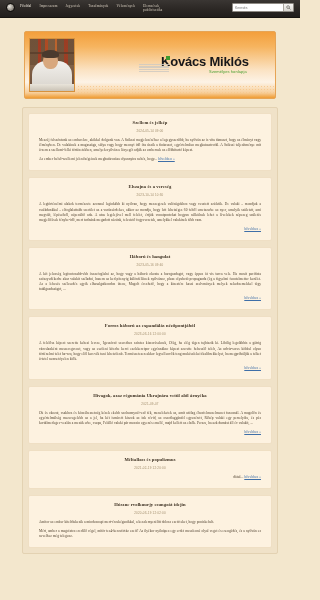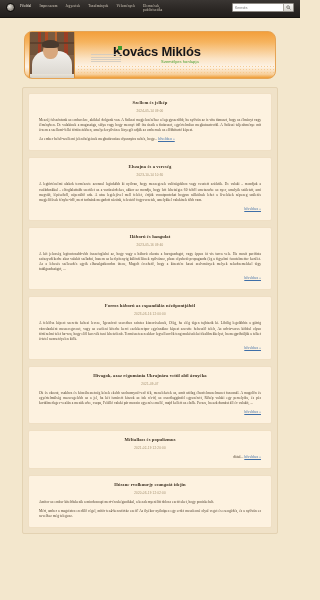--- a/index.html
+++ b/index.html
@@ -81,29 +81,30 @@
   
   .page {
     padding: 6px 0 0 0;
     height: calc(600px - 18px);
     overflow: hidden;
   }
 
   
   .banner {
     margin: 7px 24px 0 24px;
-    height: 48px;
+    height: 68px;
     background:
       linear-gradient(to bottom, #f39f3c 0%, #f6b45f 22%, #fbe3c4 58%, #fdf3e6 76%, #f7cf9b 92%, #ef9c33 100%);
     border: 1px solid #e6a455;
-    border-radius: 8px;
+    border-radius: 2px;
     position: relative;
     overflow: hidden;
     display: flex;
     align-items: center;
+    gap: 48px;
   }
   .banner-dots {
     position: absolute;
     left: 52px; right: 0; bottom: 4px;
     height: 9px;
     background-image: radial-gradient(#f7c98f 38%, transparent 40%);
     background-size: 3px 3px;
     opacity: .95;
   }
   .portrait {

